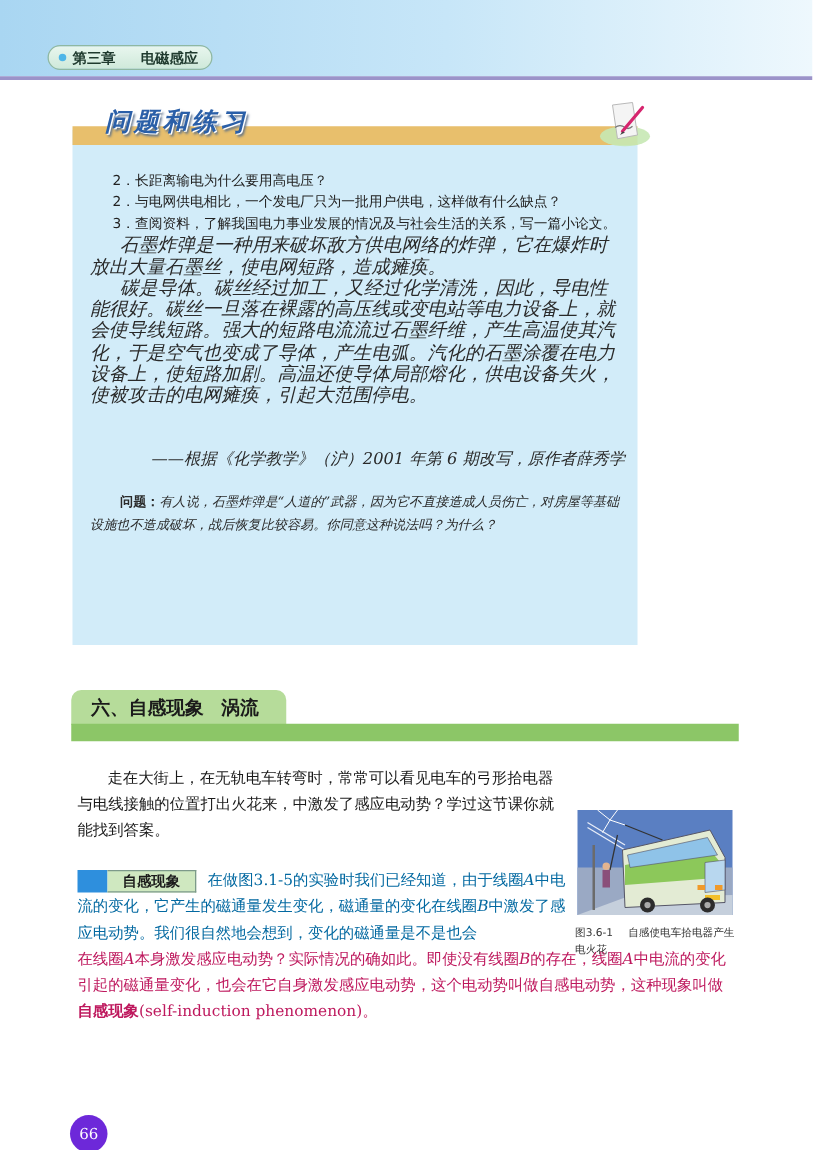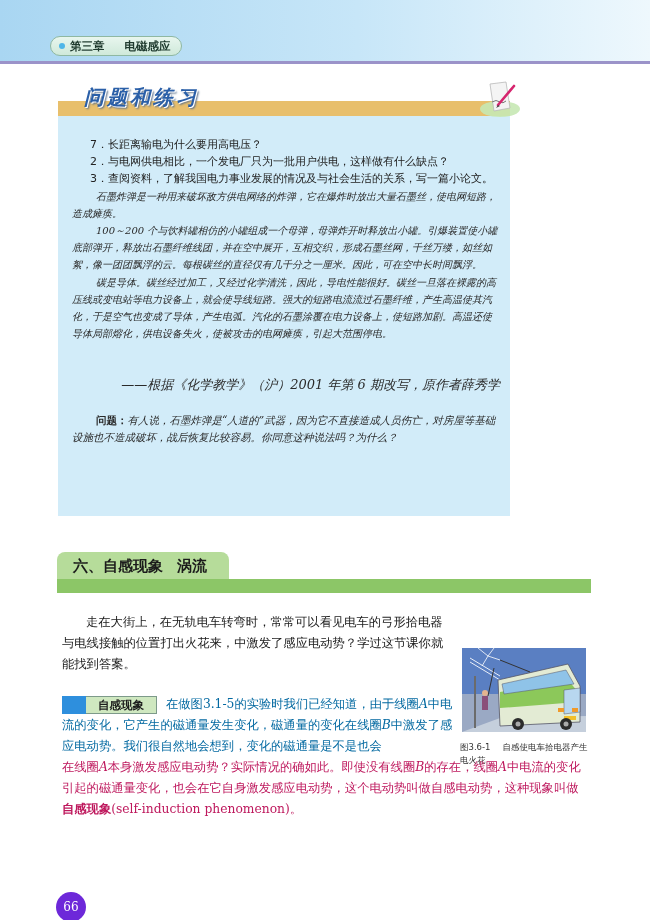--- a/index.html
+++ b/index.html
@@ -5,21 +5,21 @@
     * { margin: 0; padding: 0; box-sizing: border-box; }
     html, body { width: 650px; height: 920px; background: #ffffff; overflow: hidden; }
     body { position: relative; font-family: "DejaVu Serif", "Liberation Serif", serif; color: #1a1a1a; }
 
     .header-band {
       position: absolute; left: 0; top: 0; width: 650px; height: 64px;
       background: linear-gradient(90deg, #a9d6f2 0%, #c7e6f8 55%, #eef8fd 100%);
       border-bottom: 3px solid #9b93c9;
     }
     .chapter-pill {
-      position: absolute; left: 50px; top: 36px; height: 20px; padding: 0 10px 0 8px;
+      position: absolute; left: 38px; top: 36px; height: 20px; padding: 0 10px 0 8px;
       border: 1px solid #8fb8a2; border-radius: 10px;
       background: linear-gradient(180deg, #e8f6ee 0%, #cfe9da 100%);
       display: flex; align-items: center; gap: 5px;
       font-family: Liberation Sans, sans-serif; font-size: 11.5px; font-weight: bold; color: #1f3a2e;
     }
     .chapter-dot { width: 6px; height: 6px; border-radius: 50%; background: #4fb6e8; }
     .chapter-gap { display: inline-block; width: 10px; }
 
     .exercise-box {
       position: absolute; left: 58px; top: 104px; width: 452px; height: 412px;
@@ -35,21 +35,21 @@
     .exercise-title {
       position: absolute; left: 84px; top: 84px;
       font-family: Liberation Serif, serif; font-size: 20px; font-weight: bold; font-style: italic;
       color: #2a5fa8; letter-spacing: 3px;
       text-shadow: 1px 1px 0 #ffffff, 2px 2px 2px #5a6f8a;
     }
     .pen-icon { position: absolute; left: 478px; top: 78px; width: 44px; height: 40px; }
 
     .ex-content { position: absolute; left: 72px; top: 136px; width: 428px; font-size: 11px; line-height: 17.2px; }
     .q-item { padding-left: 18px; font-family: "DejaVu Sans", sans-serif; font-size: 11px; color: #222; }
-    .ex-para { text-indent: 24px; font-family: "DejaVu Serif", serif; font-style: italic; font-size: 10px; color: #2a2a2a; }
+    .ex-para { text-indent: 24px; font-family: "DejaVu Serif", serif; font-style: italic; font-size: 15px; color: #2a2a2a; }
     .ex-source { text-align: right; font-size: 13px; font-style: italic; margin-top: 34px; color: #2a2a2a; }
     .ex-question { text-indent: 24px; margin-top: 18px; font-size: 10.5px; font-style: italic; color: #2a2a2a; }
     .ex-question .q-label { font-style: normal; font-weight: bold; font-family: Liberation Sans, sans-serif; }
 
     .section-tab {
       position: absolute; left: 57px; top: 552px; width: 172px; height: 28px;
       background: #b6dc9a; border-radius: 8px 8px 0 0;
       display: flex; align-items: center; padding-left: 16px;
       font-family: "DejaVu Sans", sans-serif; font-size: 15px; font-weight: bold; color: #1b1b1b;
     }
@@ -109,25 +109,24 @@
 <div class="exercise-title">问题和练习</div>
 <svg class="pen-icon" viewBox="0 0 44 40">
   <ellipse cx="22" cy="31" rx="20" ry="8" fill="#c7e8b4" opacity="0.9"></ellipse>
   <path d="M12 6 L28 4 L32 30 L16 33 Z" fill="#f4f4f4" stroke="#b9b9b9" stroke-width="0.8"></path>
   <path d="M14 24 q4 -3 8 0 q3 2 6 -1" fill="none" stroke="#777" stroke-width="1"></path>
   <path d="M20 27 L36 8" stroke="#d6256e" stroke-width="2.6" stroke-linecap="round"></path>
   <path d="M20 27 L18 30 L22 28 Z" fill="#444"></path>
 </svg>
 
 <div class="ex-content">
-  <div class="q-item">7．长距离输电为什么要用高电压？</div>
+  <div class="q-item">2．长距离输电为什么要用高电压？</div>
   <div class="q-item">2．与电网供电相比，一个发电厂只为一批用户供电，这样做有什么缺点？</div>
   <div class="q-item">3．查阅资料，了解我国电力事业发展的情况及与社会生活的关系，写一篇小论文。</div>
   <div class="ex-para">石墨炸弹是一种用来破坏敌方供电网络的炸弹，它在爆炸时放出大量石墨丝，使电网短路，造成瘫痪。</div>
-  <div class="ex-para">100～200 个与饮料罐相仿的小罐组成一个母弹，母弹炸开时释放出小罐。引爆装置使小罐底部弹开，释放出石墨纤维线团，并在空中展开，互相交织，形成石墨丝网，千丝万缕，如丝如絮，像一团团飘浮的云。每根碳丝的直径仅有几千分之一厘米。因此，可在空中长时间飘浮。</div>
   <div class="ex-para">碳是导体。碳丝经过加工，又经过化学清洗，因此，导电性能很好。碳丝一旦落在裸露的高压线或变电站等电力设备上，就会使导线短路。强大的短路电流流过石墨纤维，产生高温使其汽化，于是空气也变成了导体，产生电弧。汽化的石墨涂覆在电力设备上，使短路加剧。高温还使导体局部熔化，供电设备失火，使被攻击的电网瘫痪，引起大范围停电。</div>
   <div class="ex-source">——根据《化学教学》（沪）2001 年第 6 期改写，原作者薛秀学</div>
   <div class="ex-question">
     <span class="q-label">问题：</span><span>有人说，石墨炸弹是“人道的”武器，因为它不直接造成人员伤亡，对房屋等基础设施也不造成破坏，战后恢复比较容易。你同意这种说法吗？为什么？</span>
   </div>
 </div>
 
 <div class="section-tab">
   <span>六、</span>
   <span>自感现象</span>

